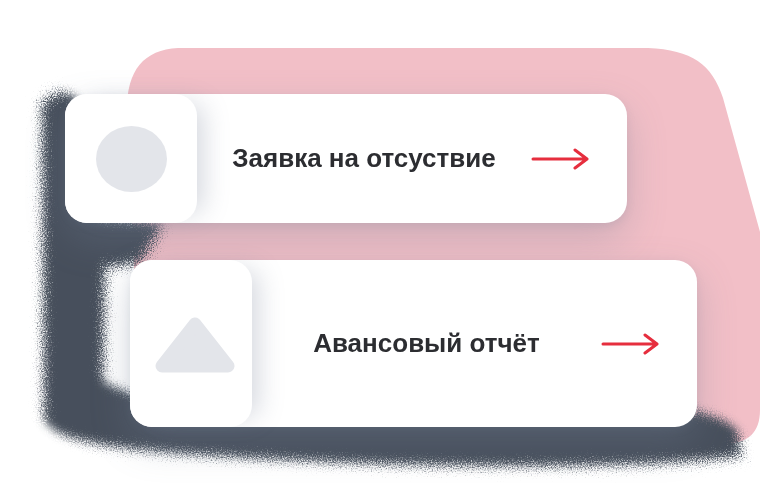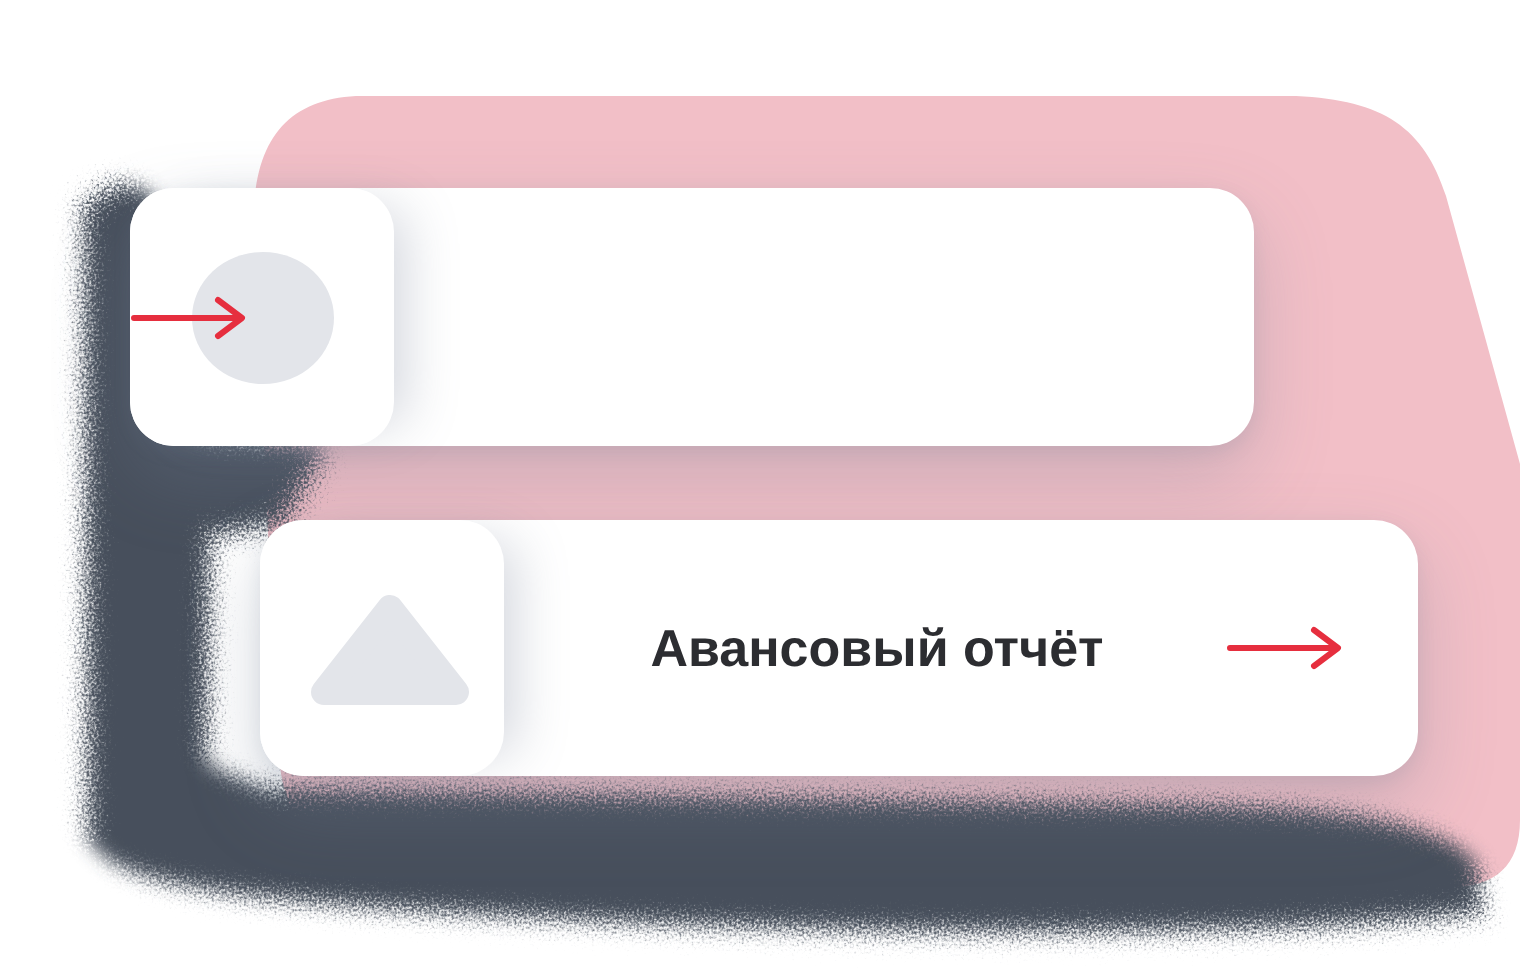--- a/index.html
+++ b/index.html
@@ -16,21 +16,21 @@
     position:absolute;
     display:flex;align-items:center;
     background:var(--card-bg,#fff);
     border-radius:22px;
     border:none;
     box-shadow:0 16px 38px rgba(116,128,148,.30),0 3px 9px rgba(116,128,148,.14);
     cursor:pointer;
     padding:0;
   }
   #card-0{left:65px;top:94px;width:562px;height:129px;}
-  #card-1{left:130px;top:260px;width:567px;height:128px;padding-left:12px;}
+  #card-1{left:130px;top:260px;width:567px;height:167px;}
   .tile{
     position:absolute;left:0;top:0;bottom:0;
     border-radius:22px;
     background:var(--card-bg,#fff);
     display:flex;align-items:center;justify-content:center;
     box-shadow:16px 0 26px -10px rgba(120,132,152,.32);
   }
   #card-0 .tile{width:132px;}
   #card-1 .tile{width:122px;}
   .shape-circle{
@@ -67,20 +67,21 @@
     <path fill="var(--shadow-blob,#46505C)" filter="url(#grain)" d="M 42,105 C 58,86 78,90 84,112 L 93,190 L 97,216 L 163,223
              L 141,262 L 105,268 L 103,382 L 132,394 L 598,402
              C 676,404 718,412 738,430 L 741,456
              C 640,470 420,468 250,458 C 120,450 58,444 44,420 Z"></path>
   </svg>
 
   <div class="card" id="card-0" role="button">
     <div class="tile">
       <div class="shape-circle"></div>
     </div>
+    <span class="label">Заявка на отсуствие</span>
     <svg class="arrow" width="62" height="22" viewBox="0 0 62 22">
       <path d="M2 11 H55 M44 2 L56 11 L44 20" fill="none" stroke="currentColor" stroke-width="3" stroke-linecap="round" stroke-linejoin="round"></path>
     </svg>
   </div>
 
   <div class="card" id="card-1" role="button">
     <div class="tile">
       <svg class="shape-triangle" width="84" height="58" viewBox="0 0 84 58">
         <path d="M 42,9 L 75,51 L 9,51 Z" fill="var(--icon-gray,#E3E5EA)" stroke="var(--icon-gray,#E3E5EA)" stroke-width="13" stroke-linejoin="round"></path>
       </svg>

